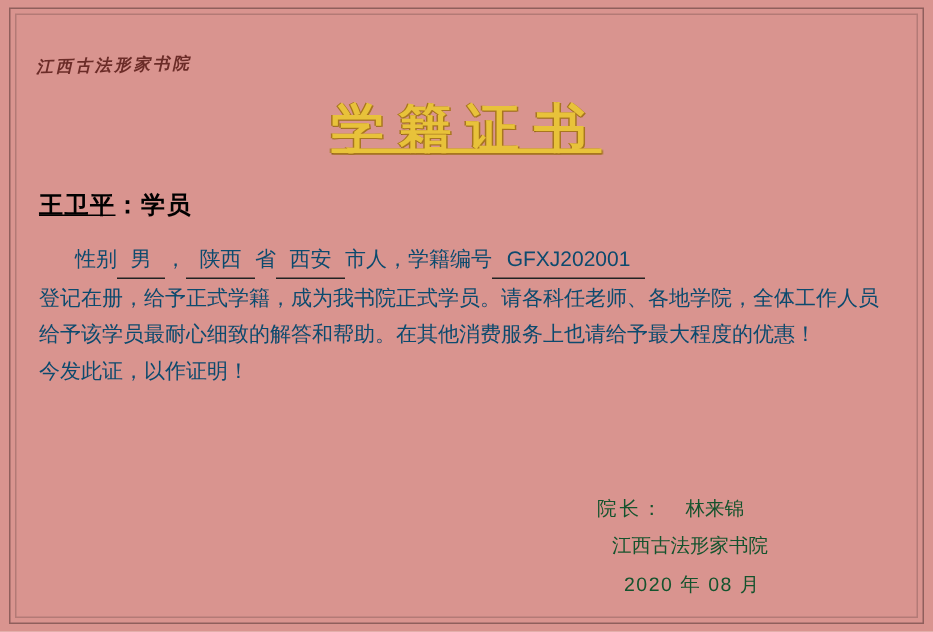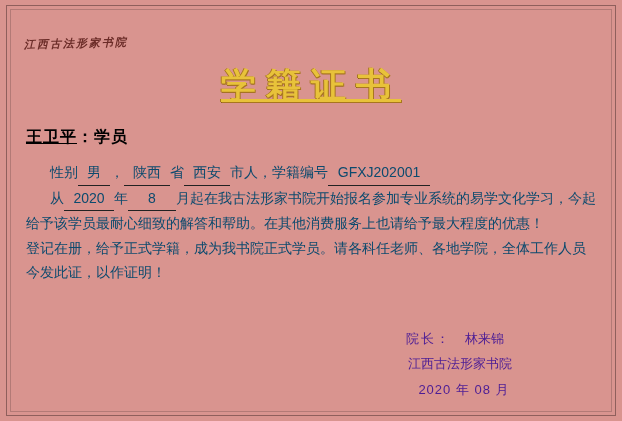--- a/index.html
+++ b/index.html
@@ -109,23 +109,23 @@
   .b-city  { min-width: 40px; }
   .b-no    { min-width: 96px; }
   .b-year  { min-width: 44px; }
   .b-month { min-width: 42px; }
   
   .signature {
     position: absolute;
     right: 110px;
     top: 326px;
     font-size: 13px;
-    color: #4c1d95;
+    color: #14532d;
     line-height: 1.95;
-    text-align: center;
+    text-align: left;
   }
   .sig-row .label { letter-spacing: 2px; }
   .sig-row .value { margin-left: 14px; }
   .sig-org { padding-left: 10px; }
   .sig-date { padding-left: 18px; letter-spacing: 1px; }
 </style>
 </head>
 <body>
 
 <div id="certificate">
@@ -140,26 +140,23 @@
   <div class="recipient">
     <span class="name">王卫平</span><span>：学员</span>
   </div>
 
   <div class="body-text">
 
     <div class="line">
       <span class="indent"></span><span>性别</span><span class="blank b-sex">男</span><span>，</span><span class="blank b-prov">陕西</span><span>省</span><span class="blank b-city">西安</span><span>市人，</span><span>学籍编号</span><span class="blank b-no">GFXJ202001</span>
     </div>
 
-    <div class="line">
-      <span class="indent"></span><span>从</span><span class="blank b-year">2020</span><span>年</span><span class="blank b-month">8</span><span>月起在我古法形家书院开始报名参加专业系统的易学文化学习，今起</span>
-    </div>
 
+    <div class="line">登记在册，给予正式学籍，成为我书院正式学员。请各科任老师、各地学院，全体工作人员</div>
     <div class="line">给予该学员最耐心细致的解答和帮助。在其他消费服务上也请给予最大程度的优惠！</div>
-    <div class="line">登记在册，给予正式学籍，成为我书院正式学员。请各科任老师、各地学院，全体工作人员</div>
     <div class="line">今发此证，以作证明！</div>
 
   </div>
 
   <div class="signature">
     <div class="sig-row">
       <span class="label">院长：</span><span class="value">林来锦</span>
     </div>
     <div class="sig-org">江西古法形家书院</div>
     <div class="sig-date">2020 年  08 月</div>

